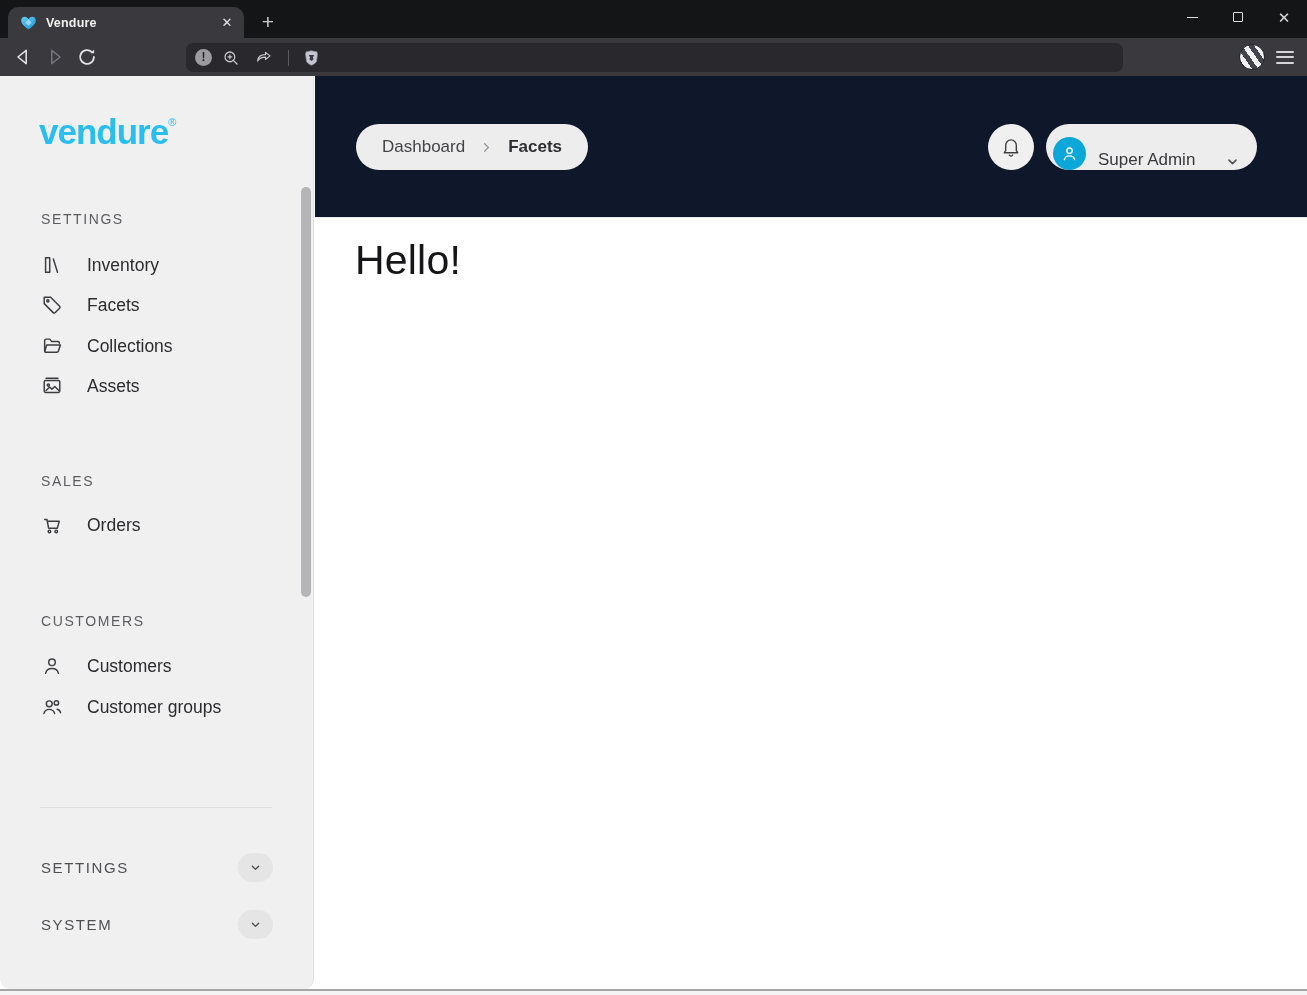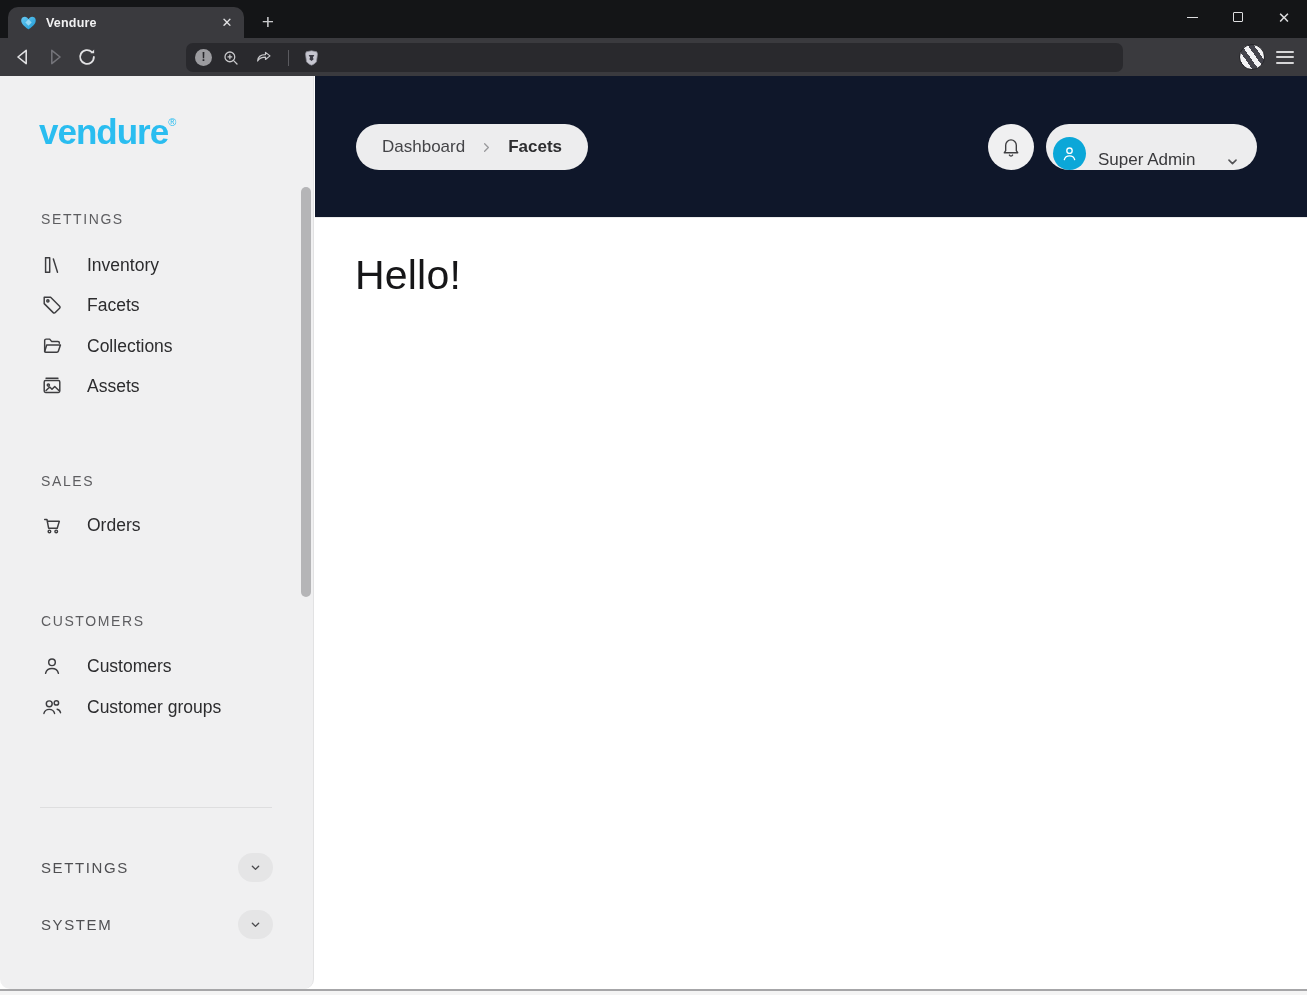--- a/index.html
+++ b/index.html
@@ -140,21 +140,21 @@
   }
   .user-avatar {
     width: 33px; height: 33px; border-radius: 50%; background: #0ba7d8;
     display: flex; align-items: center; justify-content: center; color: #ffffff; flex: 0 0 auto;
   }
   .user-name { color: #39393c; font-size: 17px; font-weight: 400; flex: 1 1 auto; }
   .user-caret { color: #525255; flex: 0 0 auto; }
 
   .content { position: absolute; left: 0; top: 143px; width: 992px; height: 770px; background: #ffffff; }
   .hello-heading {
-    position: absolute; left: 40px; top: 33px;
+    position: absolute; left: 40px; top: 18px;
     color: #161618; font-size: 41px; font-weight: 400; letter-spacing: .2px;
   }
 </style>
 </head>
 <body>
 
 <div class="titlebar">
   <div class="tab">
     <svg class="tab-favicon" viewBox="0 0 24 24">
       <defs>

